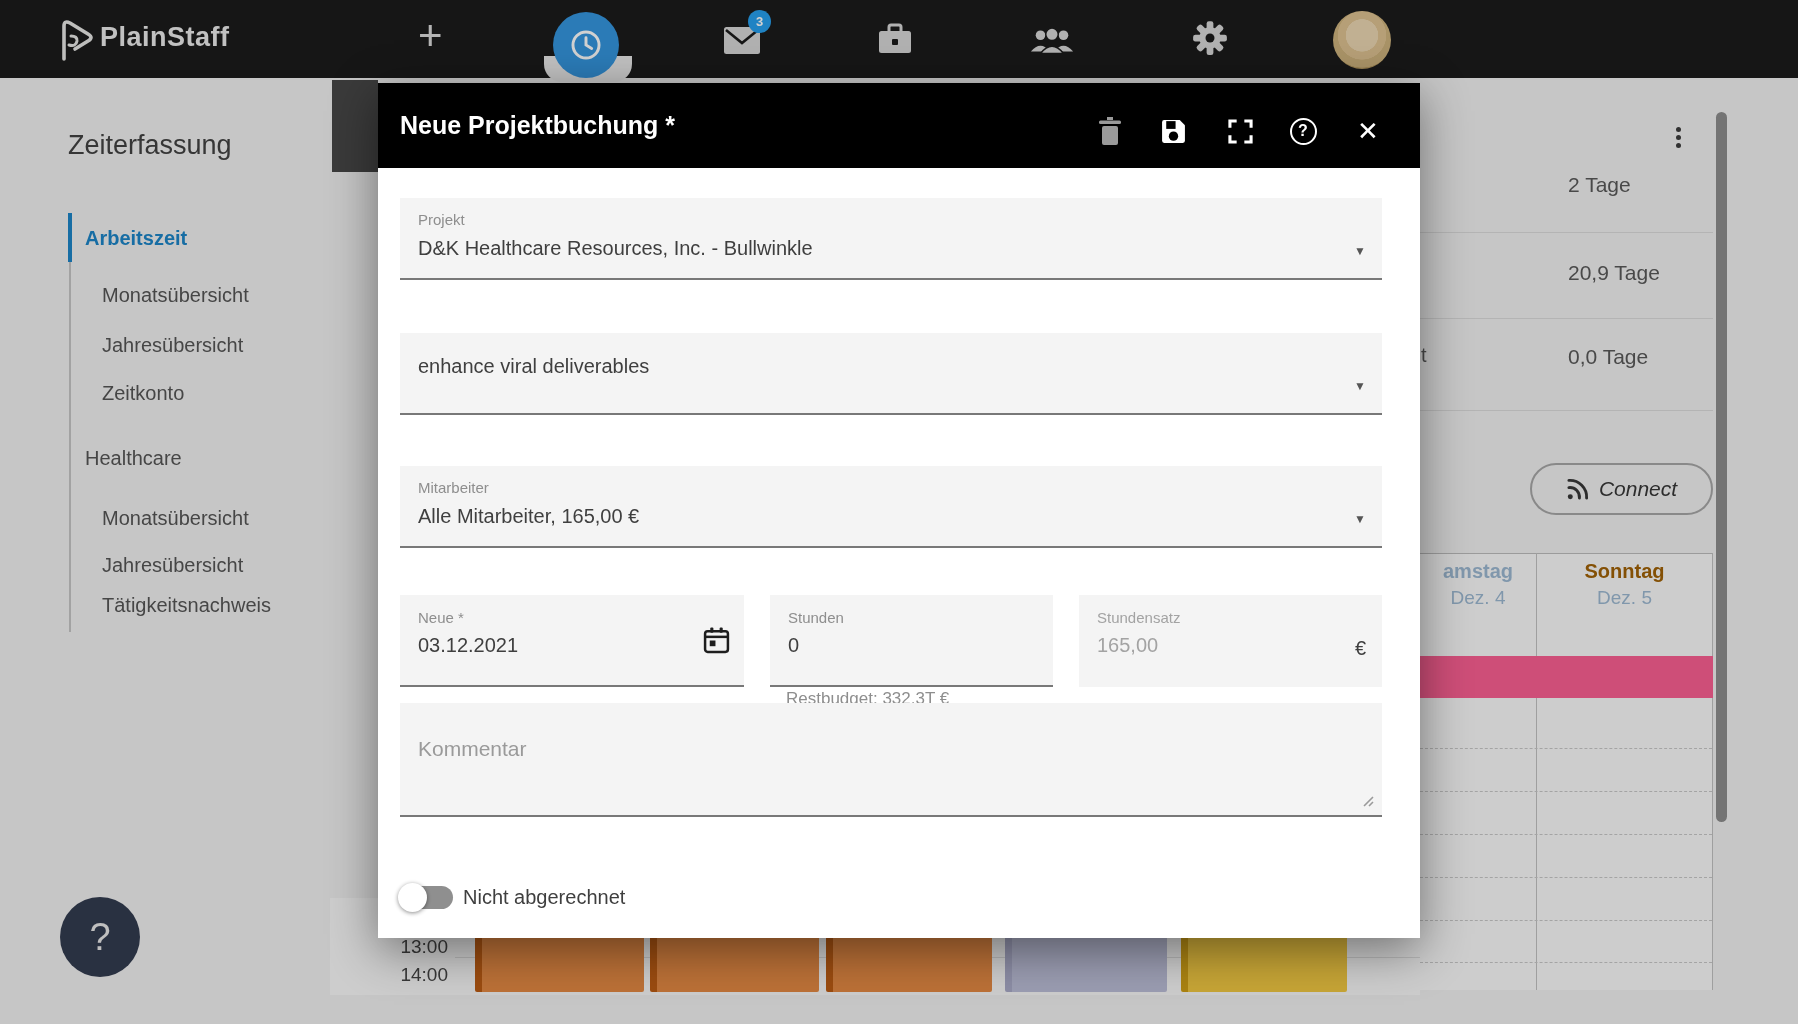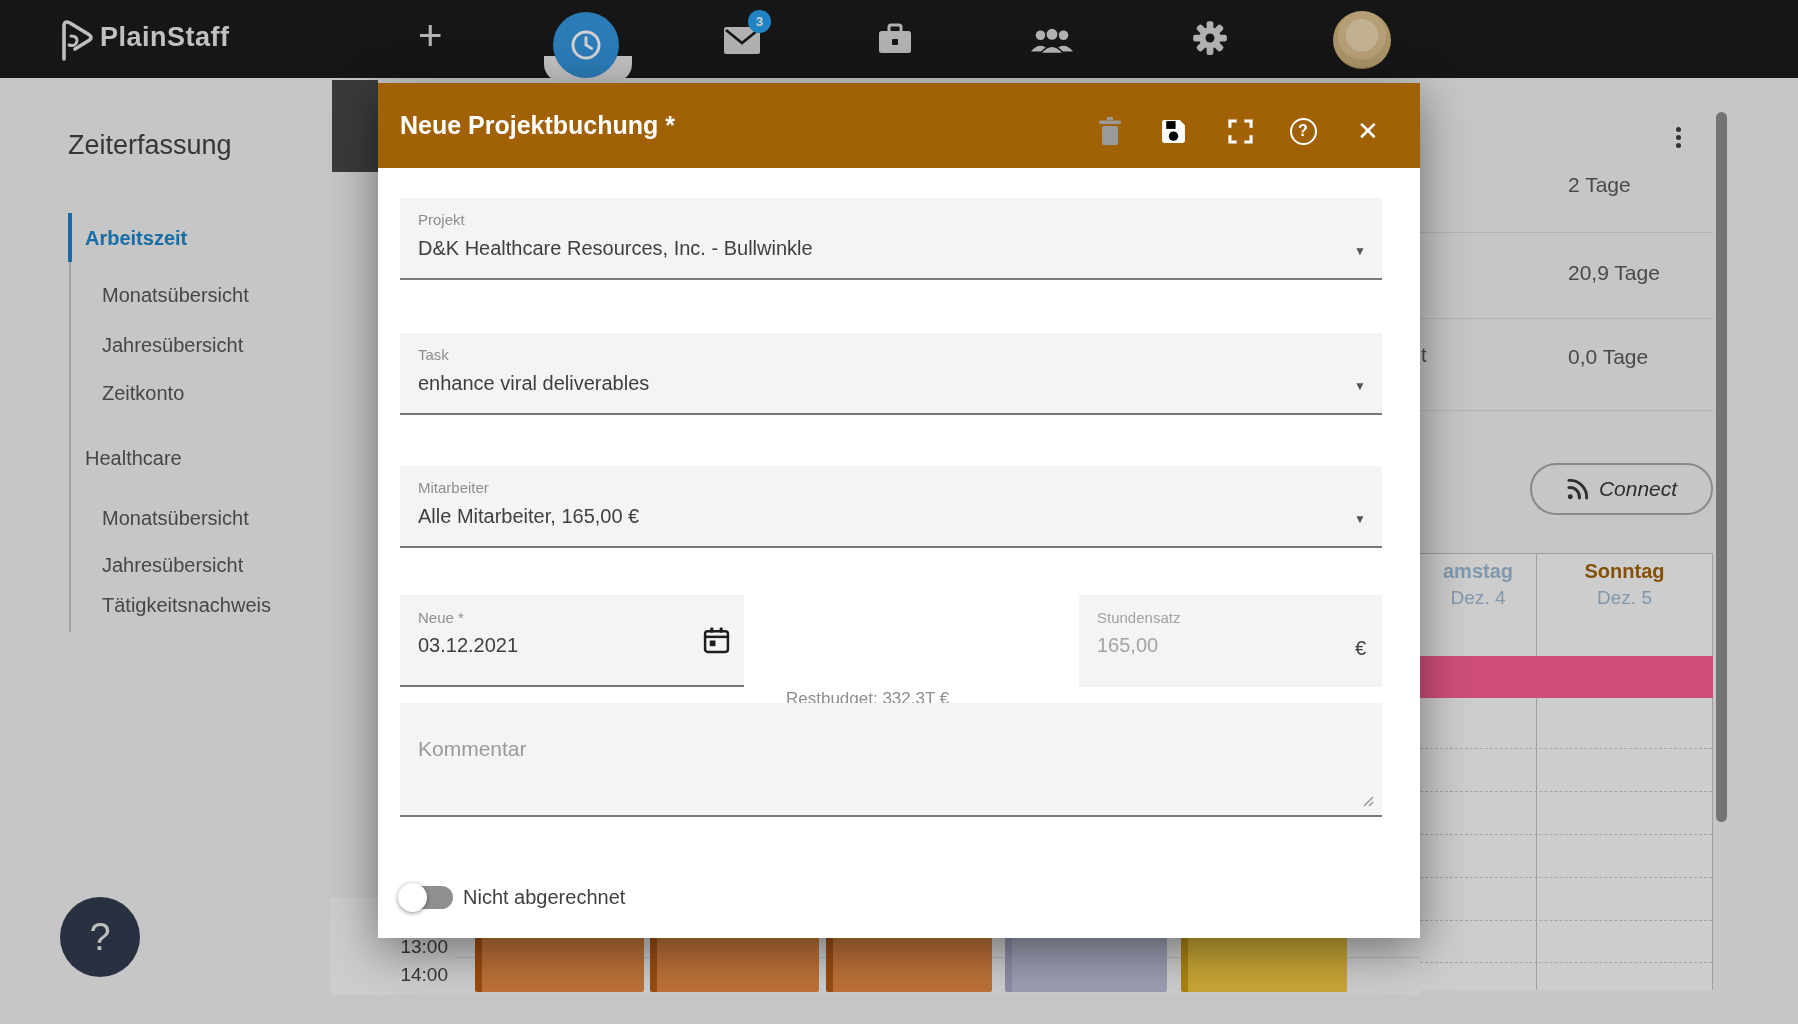--- a/index.html
+++ b/index.html
@@ -34,21 +34,21 @@
   
   .timelabel{position:absolute;left:393px;width:55px;text-align:right;font-size:19px;color:#454545;}
   .event{position:absolute;top:910px;height:82px;border-left:7px solid transparent;border-radius:2px;cursor:pointer;}
   
   .helpbtn{position:absolute;left:60px;top:897px;width:80px;height:80px;border-radius:50%;background:#333c50;
     display:flex;align-items:center;justify-content:center;font-size:38px;color:#eaeaea;cursor:pointer;z-index:2;}
   
   .overlay{position:absolute;left:0;top:0;width:1798px;height:1024px;background:rgba(0,0,0,0.18);z-index:5;}
   
   .modal{position:absolute;left:378px;top:83px;width:1042px;height:855px;background:#fff;z-index:10;box-shadow:0 12px 45px rgba(0,0,0,.45);}
-  .mhead{position:absolute;left:0;top:0;width:100%;height:85px;background:#a16207;}
+  .mhead{position:absolute;left:0;top:0;width:100%;height:85px;background:#000000;}
   .mtitle{position:absolute;left:22px;top:0;height:85px;display:flex;align-items:center;font-size:25px;font-weight:bold;color:#fff;}
   .hicon{position:absolute;top:28px;width:40px;height:40px;display:flex;align-items:center;justify-content:center;cursor:pointer;}
   .field{position:absolute;left:22px;width:982px;height:82px;background:#f4f4f4;border-bottom:2px solid #787878;padding:13px 18px;cursor:pointer;}
   .flabel{font-size:15px;color:#8e8e8e;}
   .fvalue{font-size:20px;color:#3f3f3f;margin-top:9px;white-space:nowrap;}
   .arrow{position:absolute;right:16px;bottom:20px;font-size:12px;color:#555;}
   .sfield{position:absolute;height:92px;background:#f4f4f4;padding:14px 18px;}
   .sfield input{border:0;background:transparent;outline:none;font-size:20px;color:#3f3f3f;margin-top:8px;width:90%;padding:0;}
   .helper{position:absolute;left:408px;top:606px;font-size:17px;color:#8e8e8e;}
   .karea{position:absolute;left:22px;top:620px;width:982px;height:114px;background:#f4f4f4;border-bottom:2px solid #787878;}
@@ -232,21 +232,20 @@
       <div class="hicon" style="left:970px;color:#fff;font-size:26px;">✕</div>
     </div>
 
     <div class="field" style="top:115px;">
       <div class="flabel">Projekt</div>
       <div class="fvalue">D&amp;K Healthcare Resources, Inc. - Bullwinkle</div>
       <div class="arrow">▼</div>
     </div>
 
     <div class="field" style="top:250px;">
-      <div class="flabel">Task</div>
       <div class="fvalue">enhance viral deliverables</div>
       <div class="arrow">▼</div>
     </div>
 
     <div class="field" style="top:383px;">
       <div class="flabel">Mitarbeiter</div>
       <div class="fvalue">Alle Mitarbeiter, 165,00 €</div>
       <div class="arrow">▼</div>
     </div>
 
@@ -256,20 +255,24 @@
       <div class="abs" style="right:14px;top:32px;cursor:pointer;">
         <svg width="27" height="27" viewBox="0 0 26 26">
             <rect x="2" y="4" width="22" height="20" rx="2.5" fill="none" stroke="#1e1e1e" stroke-width="2.4"></rect>
             <line x1="2" y1="9.5" x2="24" y2="9.5" stroke="#1e1e1e" stroke-width="2.4"></line>
             <rect x="7" y="0.5" width="3" height="5" rx="1" fill="#1e1e1e"></rect>
             <rect x="16" y="0.5" width="3" height="5" rx="1" fill="#1e1e1e"></rect>
             <rect x="6.5" y="13" width="5.5" height="5.5" fill="#1e1e1e"></rect>
           </svg>
       </div>
     </div>
+    <div class="sfield" style="left:392px;top:512px;width:283px;border-bottom:2px solid #787878;">
+      <div class="flabel">Stunden</div>
+      <input value="0" style="">
+    </div>
     <div class="sfield" style="left:701px;top:512px;width:303px;">
       <div class="flabel" style="color:#a3a3a3;">Stundensatz</div>
       <input style="color: rgb(163, 163, 163);" disabled="" value="165,00">
       <div class="abs" style="right:16px;top:42px;font-size:20px;color:#3f3f3f;">€</div>
     </div>
     <div class="helper">Restbudget: 332,3T €</div>
 
     <div class="karea">
       <textarea placeholder="Kommentar" style=""></textarea>
       <div class="abs" style="right:8px;bottom:8px;">

